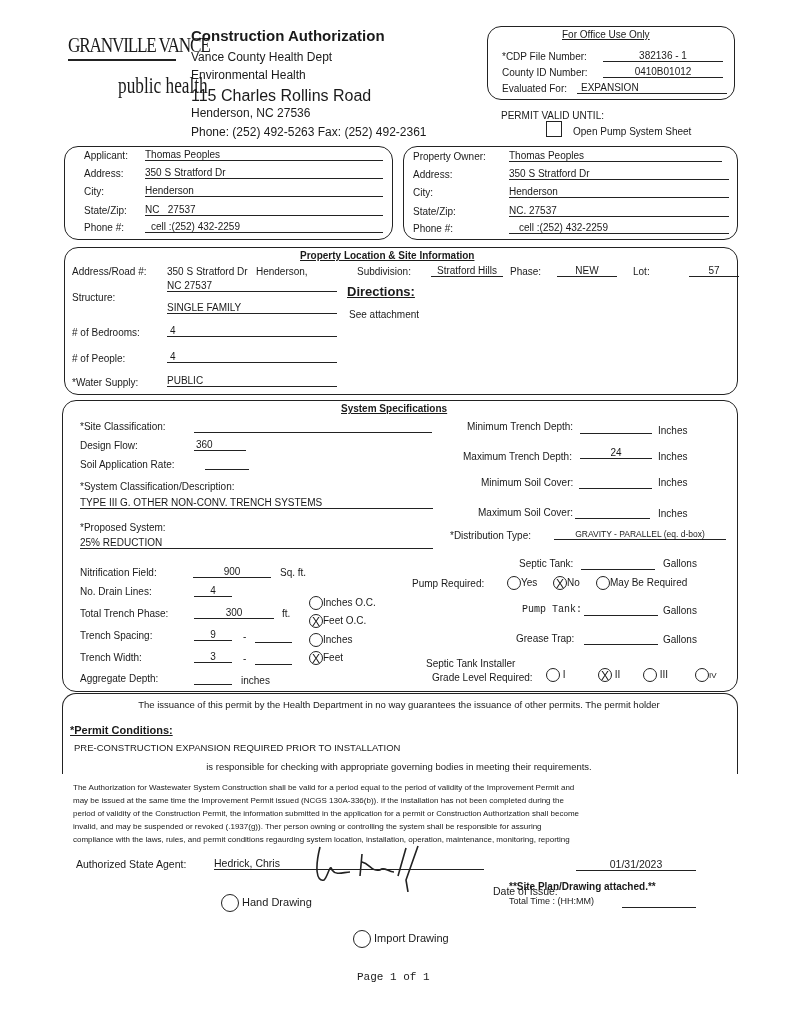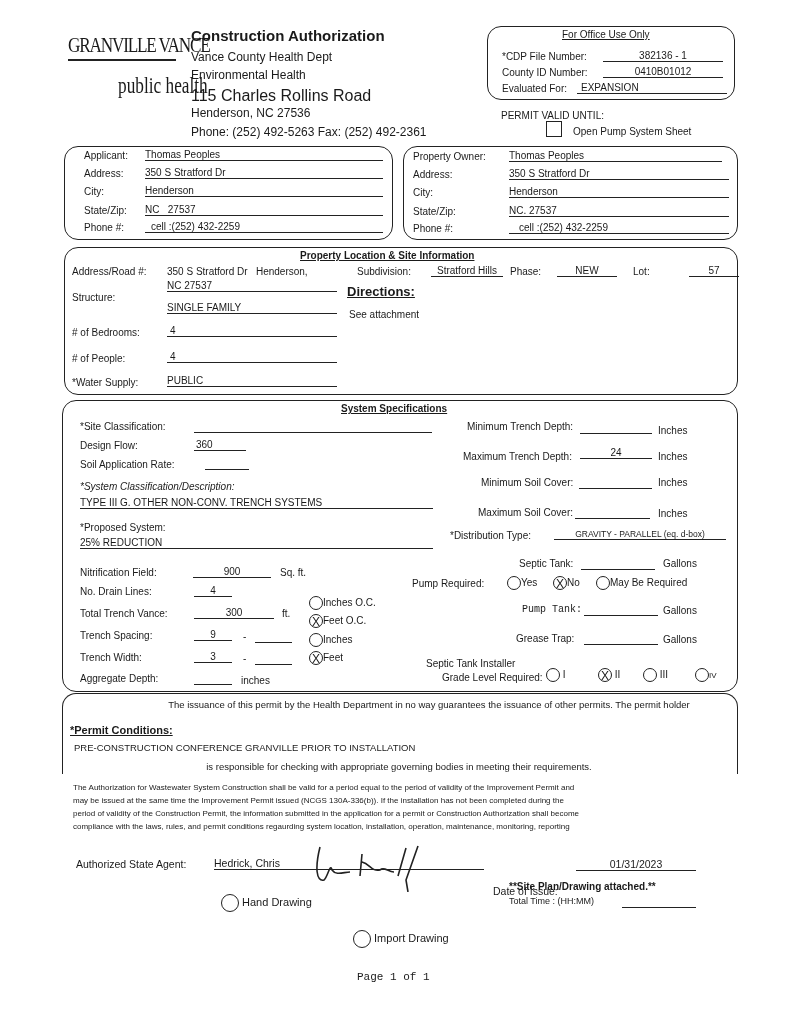--- a/index.html
+++ b/index.html
@@ -87,21 +87,21 @@
 <div class="abs sm ul" style="left:167px;top:375px;width:170px;">PUBLIC</div>
 
 <div class="box" style="left:62px;top:400px;width:674px;height:290px;"></div>
 <div class="abs sm hdr-bold" style="left:341px;top:403px;">System Specifications</div>
 <div class="abs sm" style="left:80px;top:421px;">*Site Classification:</div>
 <div class="abs ul" style="left:194px;top:420px;width:238px;height:12px;"></div>
 <div class="abs sm" style="left:80px;top:440px;">Design Flow:</div>
 <div class="abs sm ul" style="left:194px;top:439px;width:50px;padding-left:2px;">360</div>
 <div class="abs sm" style="left:80px;top:459px;">Soil Application Rate:</div>
 <div class="abs ul" style="left:205px;top:457px;width:44px;height:12px;"></div>
-<div class="abs sm" style="left:80px;top:481px;font-style:italic;">*System Classification/Description:</div>
+<div class="abs sm" style="left:80px;top:481px;">*System Classification/Description:</div>
 <div class="abs sm ul" style="left:80px;top:497px;width:353px;">TYPE III G. OTHER NON-CONV. TRENCH SYSTEMS</div>
 <div class="abs sm" style="left:80px;top:522px;">*Proposed System:</div>
 <div class="abs sm ul" style="left:80px;top:537px;width:353px;">25% REDUCTION</div>
 
 <div class="abs sm" style="left:467px;top:421px;">Minimum Trench Depth:</div>
 <div class="abs ul" style="left:580px;top:421px;width:72px;height:12px;"></div>
 <div class="abs sm" style="left:658px;top:425px;">Inches</div>
 <div class="abs sm" style="left:463px;top:451px;">Maximum Trench Depth:</div>
 <div class="abs sm ul" style="left:580px;top:447px;width:72px;text-align:center;">24</div>
 <div class="abs sm" style="left:658px;top:451px;">Inches</div>
@@ -112,21 +112,21 @@
 <div class="abs ul" style="left:575px;top:506px;width:75px;height:12px;"></div>
 <div class="abs sm" style="left:658px;top:508px;">Inches</div>
 <div class="abs sm" style="left:450px;top:530px;">*Distribution Type:</div>
 <div class="abs ul" style="left:554px;top:529px;width:172px;text-align:center;font-size:8.5px;">GRAVITY - PARALLEL (eq. d-box)</div>
 
 <div class="abs sm" style="left:80px;top:567px;">Nitrification Field:</div>
 <div class="abs sm ul" style="left:193px;top:566px;width:78px;text-align:center;">900</div>
 <div class="abs sm" style="left:280px;top:567px;">Sq. ft.</div>
 <div class="abs sm" style="left:80px;top:586px;">No. Drain Lines:</div>
 <div class="abs sm ul" style="left:194px;top:585px;width:38px;text-align:center;">4</div>
-<div class="abs sm" style="left:80px;top:608px;">Total Trench Vance:</div>
+<div class="abs sm" style="left:80px;top:608px;">Total Trench Phase:</div>
 <div class="abs sm ul" style="left:194px;top:607px;width:80px;text-align:center;">300</div>
 <div class="abs sm" style="left:282px;top:608px;">ft.</div>
 <div class="abs sm" style="left:80px;top:630px;">Trench Spacing:</div>
 <div class="abs sm ul" style="left:194px;top:629px;width:38px;text-align:center;">9</div>
 <div class="abs sm" style="left:243px;top:631px;">-</div>
 <div class="abs ul" style="left:255px;top:630px;width:37px;height:12px;"></div>
 <div class="abs sm" style="left:80px;top:652px;">Trench Width:</div>
 <div class="abs sm ul" style="left:194px;top:651px;width:38px;text-align:center;">3</div>
 <div class="abs sm" style="left:243px;top:653px;">-</div>
 <div class="abs ul" style="left:255px;top:652px;width:37px;height:12px;"></div>
@@ -146,36 +146,37 @@
 <div class="abs sm" style="left:507px;top:576px;"><span class="circ"></span><span>Yes</span></div>
 <div class="abs sm" style="left:553px;top:576px;"><span class="circ">X</span><span>No</span></div>
 <div class="abs sm" style="left:596px;top:576px;"><span class="circ"></span><span>May Be Required</span></div>
 <div class="abs sm" style="left:522px;top:604px;font-family:Liberation Mono, monospace;">Pump Tank:</div>
 <div class="abs ul" style="left:584px;top:603px;width:74px;height:12px;"></div>
 <div class="abs sm" style="left:663px;top:605px;">Gallons</div>
 <div class="abs sm" style="left:516px;top:633px;">Grease Trap:</div>
 <div class="abs ul" style="left:584px;top:632px;width:74px;height:12px;"></div>
 <div class="abs sm" style="left:663px;top:634px;">Gallons</div>
 <div class="abs sm" style="left:426px;top:658px;">Septic Tank Installer</div>
-<div class="abs sm" style="left:442px;top:672px;">Grade Level Required:</div>
+<div class="abs sm" style="left:432px;top:672px;">Grade Level Required:</div>
 <div class="abs sm" style="left:546px;top:668px;"><span class="circ"></span> <span>I</span></div>
 <div class="abs sm" style="left:598px;top:668px;"><span class="circ">X</span> <span>II</span></div>
 <div class="abs sm" style="left:643px;top:668px;"><span class="circ"></span> <span>III</span></div>
 <div class="abs sm" style="left:695px;top:668px;"><span class="circ"></span><span style="font-size:8px;margin-top:44px;">IV</span></div>
 
 <div class="box" style="left:62px;top:693px;width:674px;height:80px;border-radius:14px 14px 0 0;border-bottom:none;"></div>
-<div class="abs" style="left:62px;top:699px;width:674px;text-align:center;font-size:9.5px;padding-left:30px;">The issuance of this permit by the Health Department in no way guarantees the issuance of other permits.  The permit holder</div>
+<div class="abs" style="left:62px;top:699px;width:674px;text-align:center;font-size:9.5px;">The issuance of this permit by the Health Department in no way guarantees the issuance of other permits.  The permit holder</div>
 <div class="abs" style="left:62px;top:713px;width:674px;text-align:center;font-size:9.5px;margin-top:48px;">is responsible for checking with appropriate governing bodies in meeting their requirements.</div>
 <div class="abs sm hdr-bold" style="left:70px;top:724px;font-size:11px;">*Permit Conditions:</div>
-<div class="abs" style="left:74px;top:742px;font-size:9.5px;">PRE-CONSTRUCTION CONFERENCE GRANVILLE PRIOR TO INSTALLATION</div>
+<div class="abs" style="left:74px;top:742px;font-size:9.5px;">PRE-CONSTRUCTION EXPANSION REQUIRED PRIOR TO INSTALLATION</div>
 
 <div class="abs" style="left:73px;top:781px;width:660px;font-size:8px;line-height:13px;">
   <div>The Authorization for Wastewater System Construction shall be valid for a period equal to the period of validity of the Improvement Permit and</div>
   <div>may be issued at the same time the Improvement Permit issued (NCGS 130A-336(b)). If the installation has not been completed during the</div>
   <div>period of validity of the Construction Permit, the information submitted in the application for a permit or Construction Authorization shall become</div>
+  <div>invalid, and may be suspended or revoked (.1937(g)). Ther person owning or controlling the system shall be responsible for assuring</div>
   <div>compliance with the laws, rules, and permit conditions regaurding system location, installation, operation, maintenance, monitoring, reporting</div>
 </div>
 
 <div class="abs sm" style="left:76px;top:858px;font-size:10.5px;">Authorized State Agent:</div>
 <div class="abs ul" style="left:214px;top:857px;width:270px;font-size:10.5px;">Hedrick, Chris</div>
 <svg class="abs" style="left:310px;top:842px;" width="130" height="50">
   <path d="M10 5 C 5 25, 6 40, 14 38 C 18 35, 20 20, 22 28 C 26 34, 34 30, 40 30 M 52 12 L 50 34 M 52 20 C 60 22, 62 30, 70 28 C 74 24, 78 30, 84 30 M 96 6 L 88 34 M 108 4 L 96 38 L 98 50" fill="none" stroke="#222" stroke-width="1.6"></path>
 </svg>
 <div class="abs sm" style="left:493px;top:885px;font-size:10.5px;">Date of Issue:</div>
 <div class="abs ul" style="left:576px;top:858px;width:120px;text-align:center;font-size:10.5px;">01/31/2023</div>

